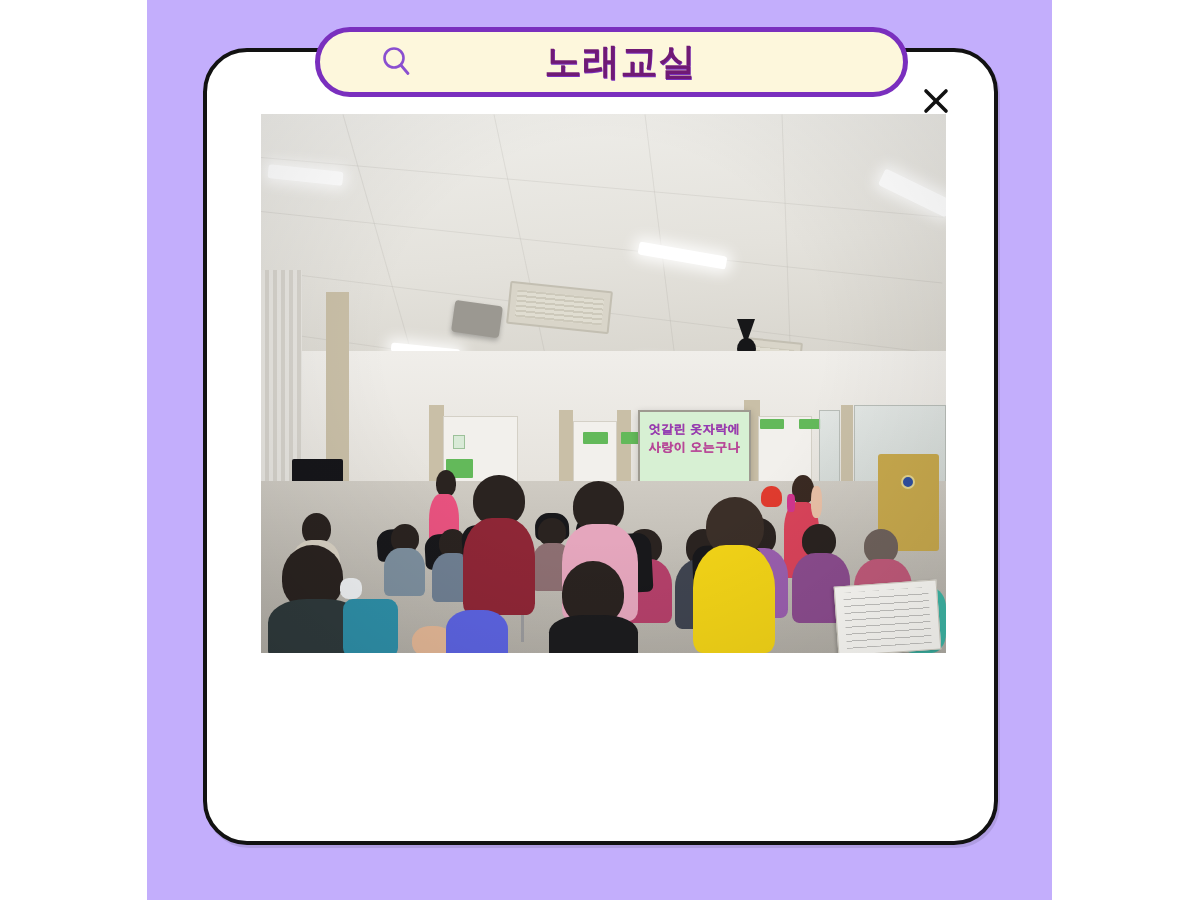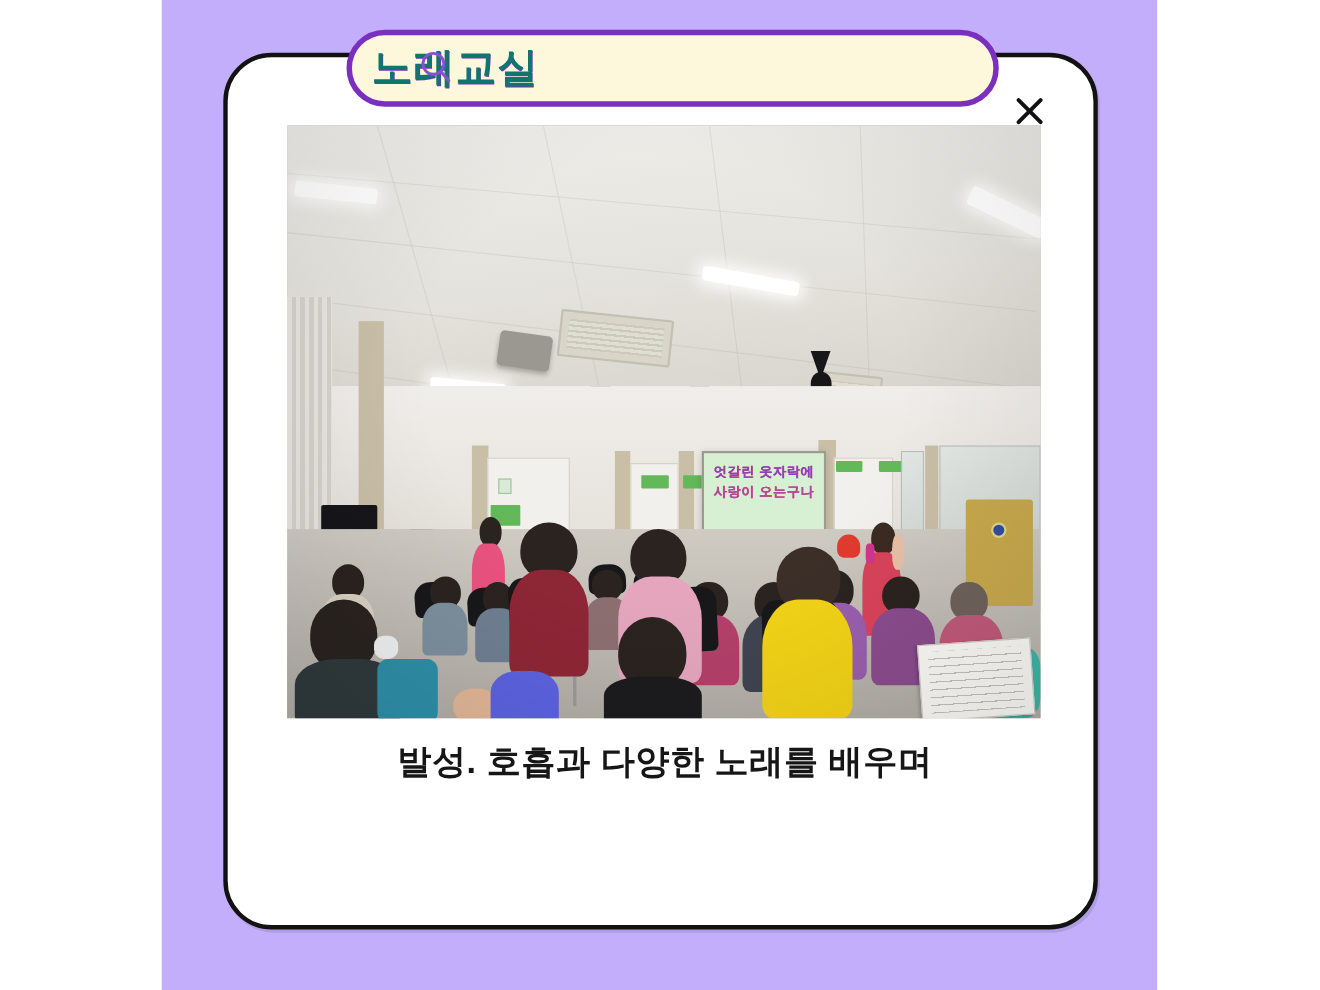--- a/index.html
+++ b/index.html
@@ -40,23 +40,23 @@
     z-index: 6;
   }
   .search-icon {
     position: absolute; left: 58px; top: 50%;
     transform: translateY(-50%);
     width: 38px; height: 38px;
     display: flex; align-items: center; justify-content: center;
   }
   .search-icon svg { display: block; }
   .title-text {
-    width: 100%; 
+    width: 100%; text-align: center;
     font-size: 37px; font-weight: 700;
-    color: #0f766e;
+    color: #701a75;
     letter-spacing: 1px;
     padding-left: 18px;
     text-shadow: 0.5px 0.5px 0 #7a2fbe;
   }
 
   
   .close-btn {
     position: absolute; left: 917px; top: 82px;
     width: 38px; height: 38px;
     display: flex; align-items: center; justify-content: center;
@@ -427,21 +427,20 @@
 
         <div class="songbook" style="left:84%;top:87%;width:15%;height:13%;transform:rotate(-4deg)">
           <div class="songbook-lines"></div>
         </div>
 
         <div class="photo-vignette"></div>
       </div>
     </div>
 
     <div class="caption">
-      <span class="cap-line first">발성. 호흡과 다양한 노래를 배우며</span>
     </div>
 
   </div>
 
   <div class="title-pill">
     <span class="search-icon">
       <svg width="36" height="36" viewBox="0 0 36 36" aria-hidden="true">
         <circle cx="15" cy="14" r="9.5" fill="none" stroke="#8a4fd0" stroke-width="2.6"></circle>
         <line x1="21.8" y1="21" x2="29" y2="29.5" stroke="#8a4fd0" stroke-width="2.8" stroke-linecap="round"></line>
       </svg>

